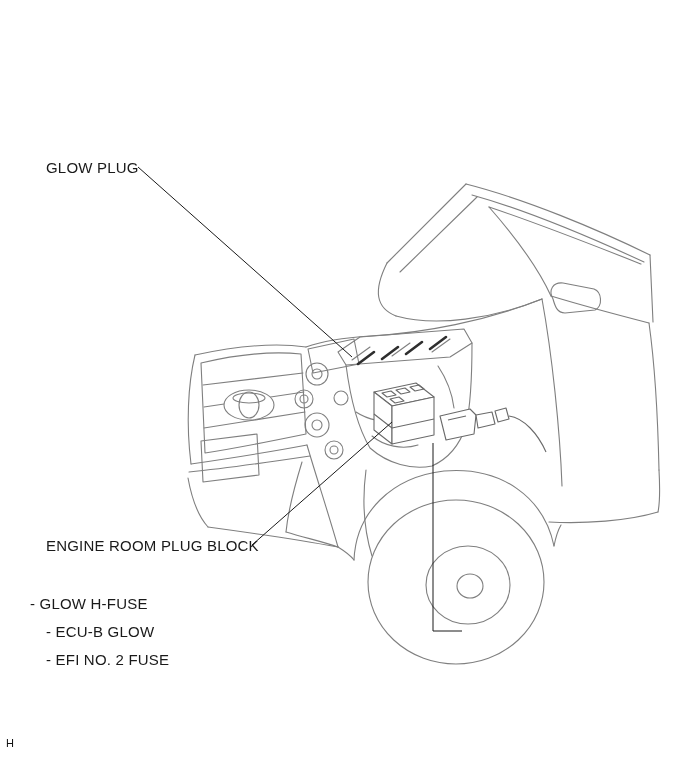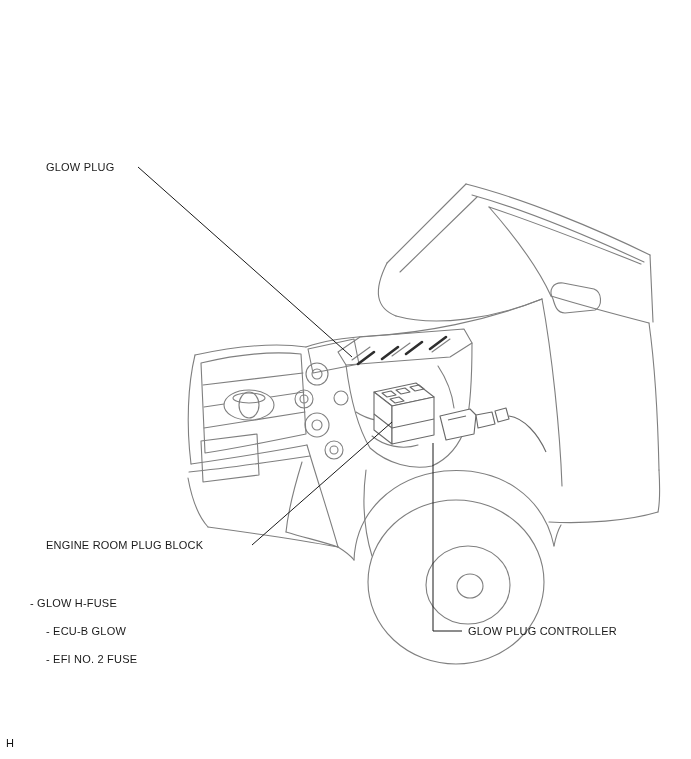--- a/index.html
+++ b/index.html
@@ -13,21 +13,21 @@
     color: #1a1a1a;
     overflow: hidden;
   }
   .art {
     position: absolute;
     left: 0; top: 0;
     width: 691px; height: 759px;
   }
   .callout {
     position: absolute;
-    font-size: 11px;
+    font-size: 15px;
     line-height: 15px;
     letter-spacing: 0.2px;
     white-space: nowrap;
     color: #1a1a1a;
   }
   .page-marker {
     position: absolute;
     left: 6px;
     top: 737px;
     font-size: 11px;
@@ -164,17 +164,16 @@
 
   <div class="callout" style="left:46px; top:538px;">ENGINE ROOM PLUG BLOCK</div>
 
 
   <div class="callout" style="left:30px; top:596px;">- GLOW H-FUSE</div>
 
   <div class="callout" style="left:46px; top:624px;">- ECU-B GLOW</div>
 
   <div class="callout" style="left:46px; top:652px;">- EFI NO. 2 FUSE</div>
 
-  <div class="callout" style="left:468px; top:624px;">GLOW PLUG CONTROLLER</div>
 
   <div class="page-marker">H</div>
 
 </div>
 
 </body></html>

